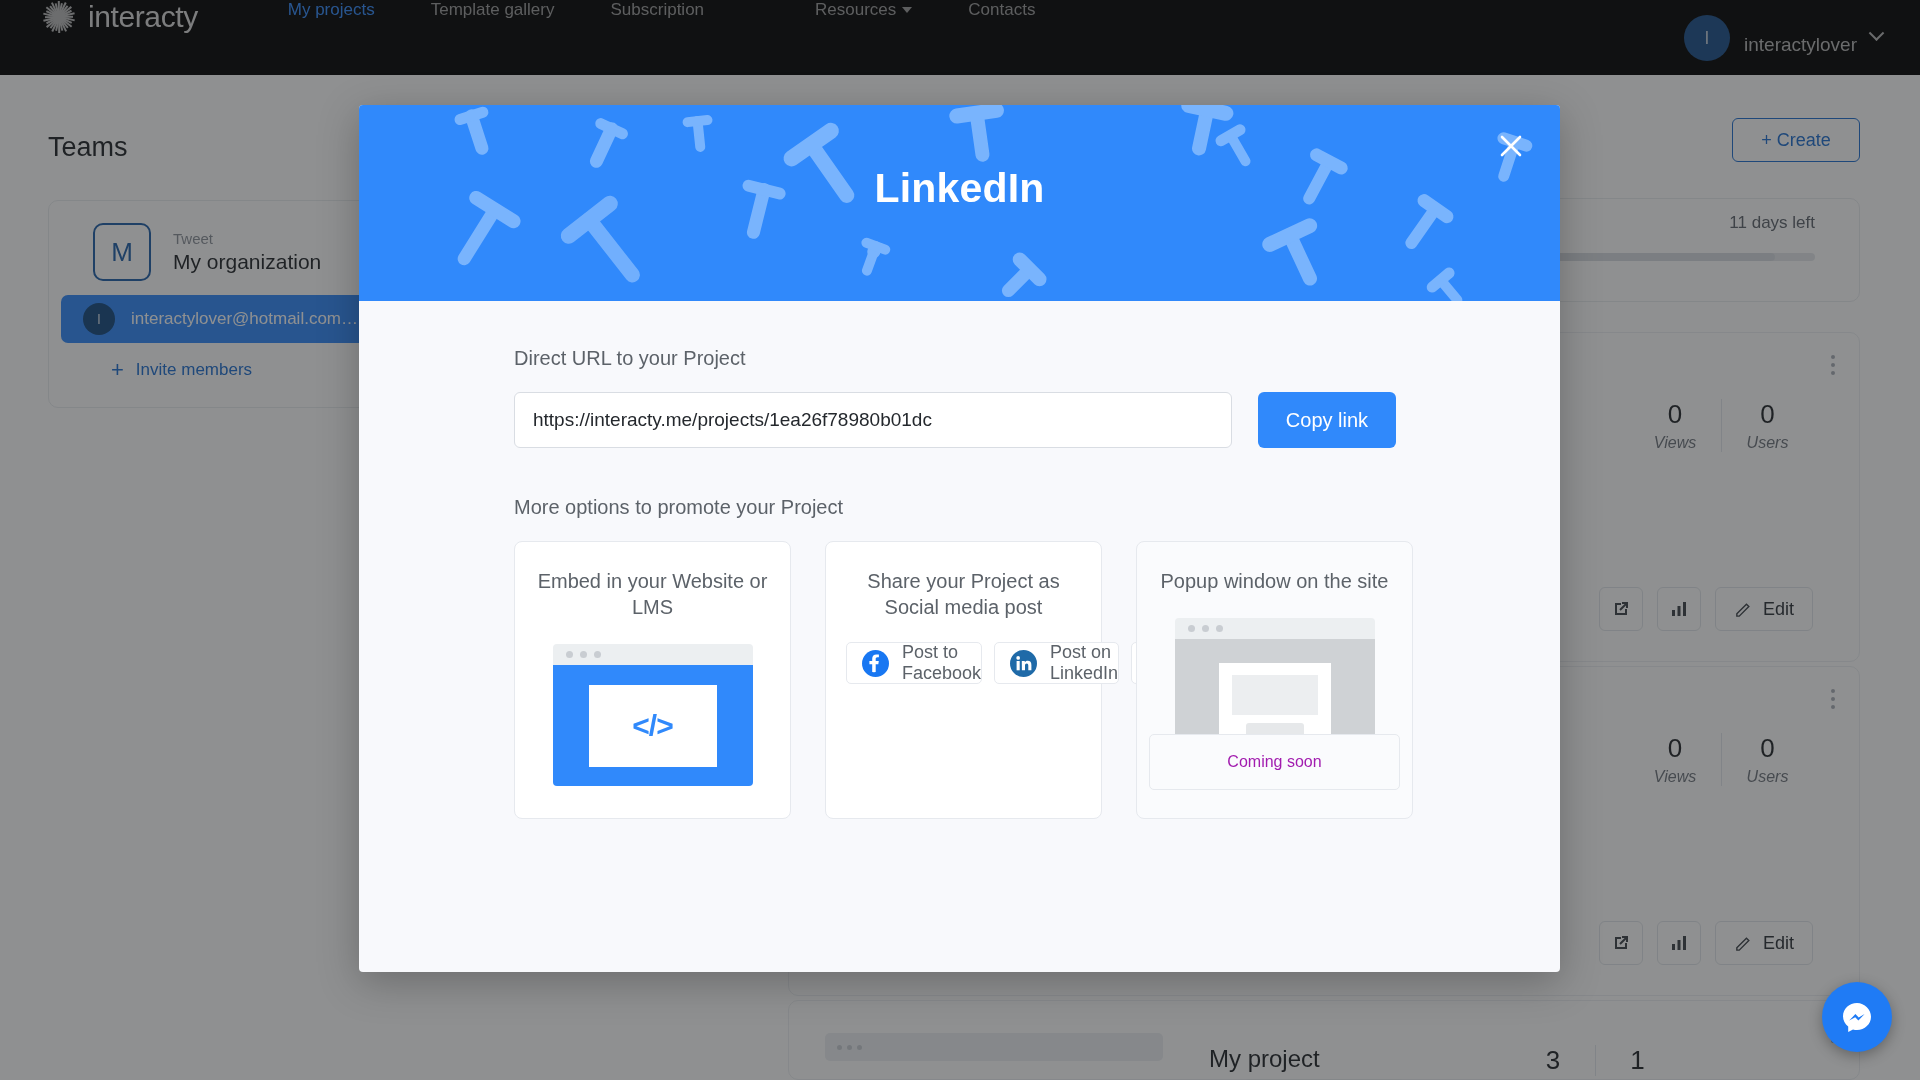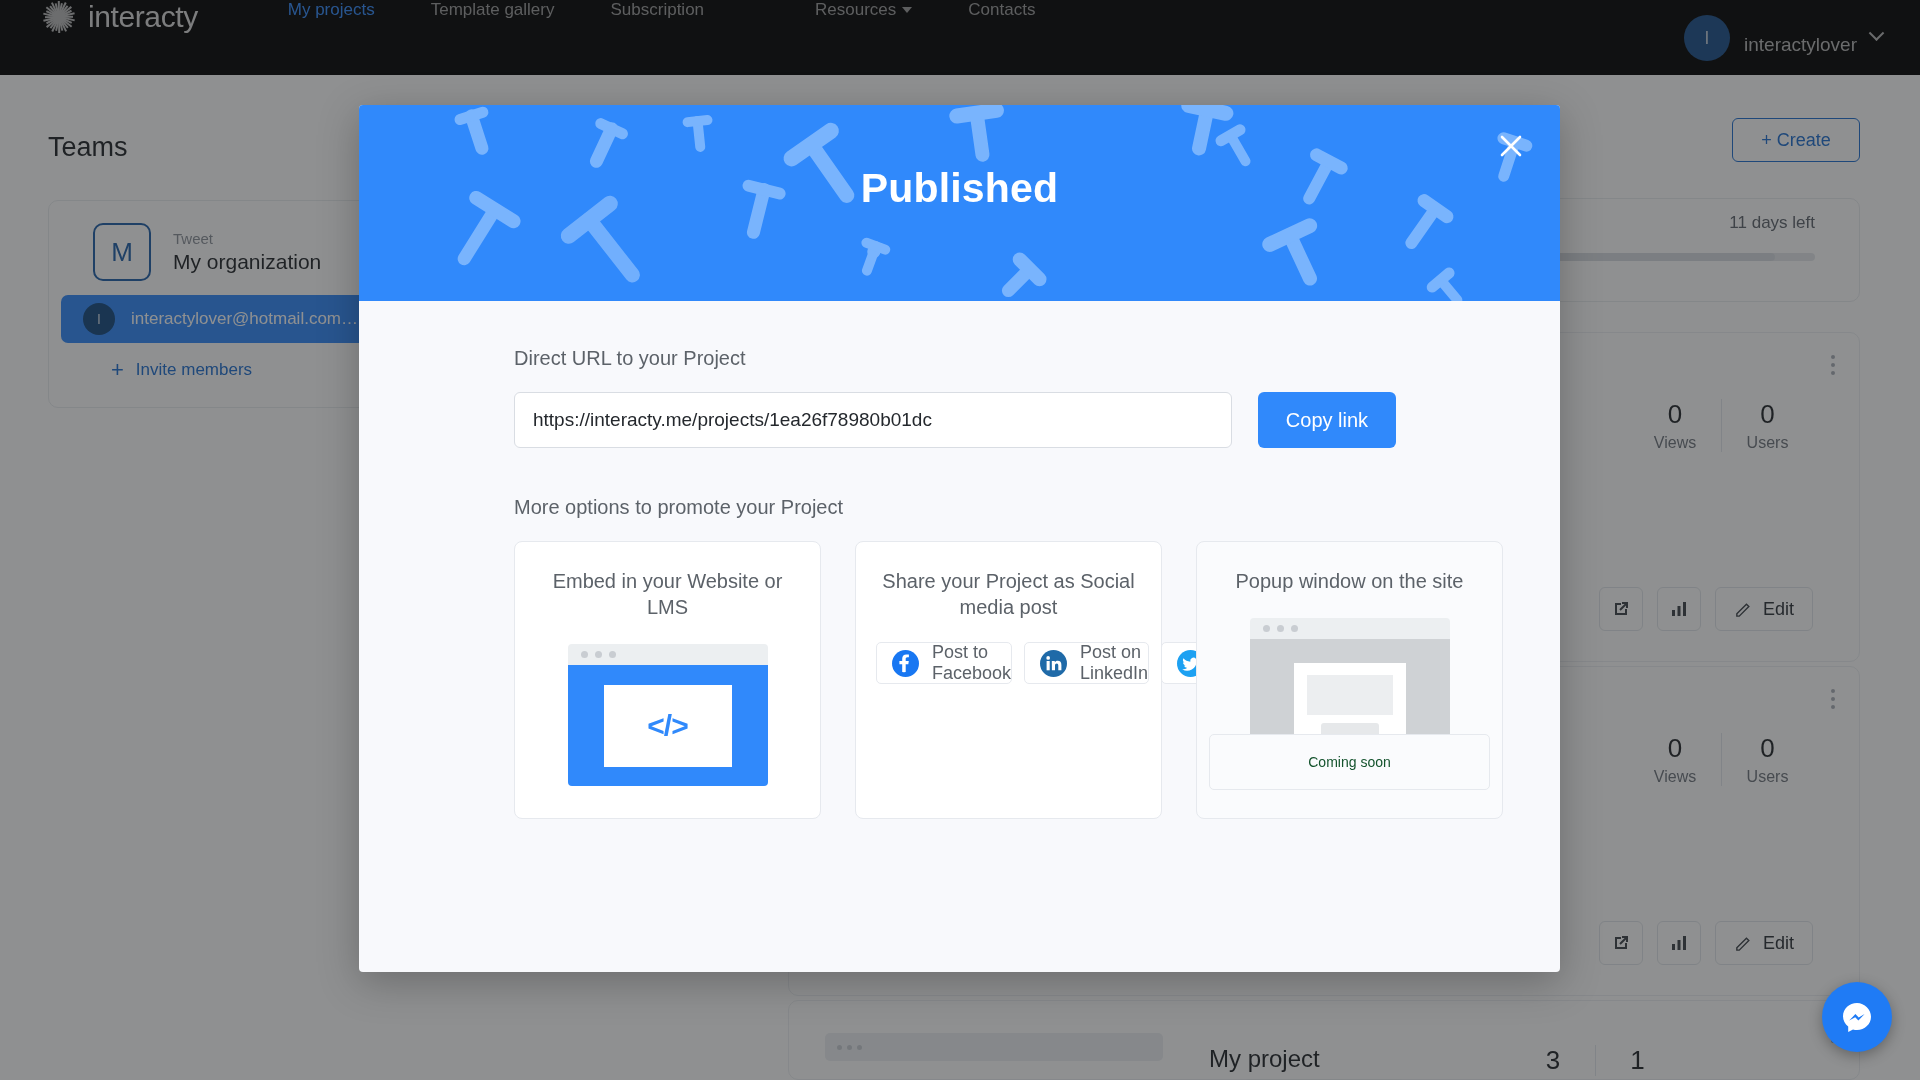--- a/index.html
+++ b/index.html
@@ -121,21 +121,21 @@
     background: #fff; border: 1px solid #eceff2; border-radius: 10px;
   }
   #project-card-1 { top: 332px; }
   #project-card-2 { top: 666px; }
   #project-card-3 { top: 1000px; height: 80px; }
   .kebab { position: absolute; right: 24px; top: 22px; display: flex; flex-direction: column; gap: 4px; }
   .kebab i { width: 4px; height: 4px; border-radius: 50%; background: #a9afb7; display: block; }
   .stats { position: absolute; right: 46px; top: 66px; display: flex; gap: 0; }
   .stat { width: 92px; text-align: center; }
   .stat .num { font-size: 26px; color: #1f2327; }
-  .stat .cap { font-size: 16px; color: #6e747c; margin-top: 4px; }
+  .stat .cap { font-size: 16px; color: #6e747c; margin-top: 4px; font-style: italic; }
   .stat + .stat { border-left: 1px solid #e3e7ec; }
   .card-actions { position: absolute; right: 46px; bottom: 30px; display: flex; gap: 14px; align-items: center; }
   .icon-btn {
     width: 44px; height: 44px; border: 1px solid #e1e5ea; border-radius: 6px;
     background: #fff; display: flex; align-items: center; justify-content: center;
     cursor: pointer;
   }
   .edit-btn {
     height: 44px; padding: 0 18px; border: 1px solid #e1e5ea; border-radius: 6px;
     background: #fff; display: flex; align-items: center; gap: 10px;
@@ -193,21 +193,21 @@
   }
   #copy-link-btn {
     width: 138px; height: 56px; border: none; border-radius: 6px;
     background: #3089fb; color: #fff; font-size: 20px; cursor: pointer;
     font-family: "Liberation Sans", sans-serif;
   }
   #more-options-label { font-size: 20px; color: #5c6269; margin-top: 48px; }
 
   #cards { display: flex; gap: 34px; margin-top: 22px; }
   .promo-card {
-    width: 307px; height: 278px; background: #ffffff;
+    width: 277px; height: 278px; background: #ffffff;
     border: 1px solid #e6e9ee; border-radius: 8px;
     padding: 26px 20px 0 20px; text-align: center; position: relative;
   }
   .promo-card.muted { background: #fafbfd; }
   .promo-title { font-size: 20px; color: #5c6269; line-height: 1.3; }
 
   
   .browser {
     width: 200px; margin: 24px auto 0 auto; border-radius: 4px; overflow: hidden;
   }
@@ -230,21 +230,21 @@
     display: flex; align-items: center; gap: 13px; padding-left: 15px;
     font-size: 18px; color: #5c6269; cursor: pointer; text-align: left;
     font-family: "Liberation Sans", sans-serif;
   }
   .social-badge { width: 27px; height: 27px; border-radius: 50%; flex: none; display: block; }
 
   .coming-soon {
     position: absolute; left: 12px; right: 12px; bottom: 28px; height: 56px;
     background: #fafbfd; border: 1px solid #e6e9ee; border-radius: 5px;
     display: flex; align-items: center; justify-content: center;
-    font-size: 14px; color: #14532d;
+    font-size: 16px; color: #a21caf;
   }
 </style>
 </head>
 <body>
 
 <div id="page">
 
   <div id="topbar">
     <div id="logo-wrap">
       <span class="logo-mark">
@@ -507,21 +507,21 @@
         <g transform="rotate(-40 1090 185)">
             <path d="M1090 172v26" stroke-width="10"></path>
             <path d="M1079 172h22" stroke-width="11"></path>
           </g>
         <g transform="rotate(18 1150 55)">
             <path d="M1150 36v36" stroke-width="11"></path>
             <path d="M1138 36h24" stroke-width="12"></path>
           </g>
       </g>
     </svg>
-    <div id="modal-title">Published</div>
+    <div id="modal-title">LinkedIn</div>
     <div id="close-btn">
       <svg width="26" height="26" viewBox="0 0 26 26">
           <path d="M4 4 22 22M22 4 4 22" stroke="#ffffff" stroke-width="2.6" stroke-linecap="round"></path>
         </svg>
     </div>
   </div>
 
   <div id="modal-body">
     <div class="body-inner">
       <div id="url-label">Direct URL to your Project</div>

